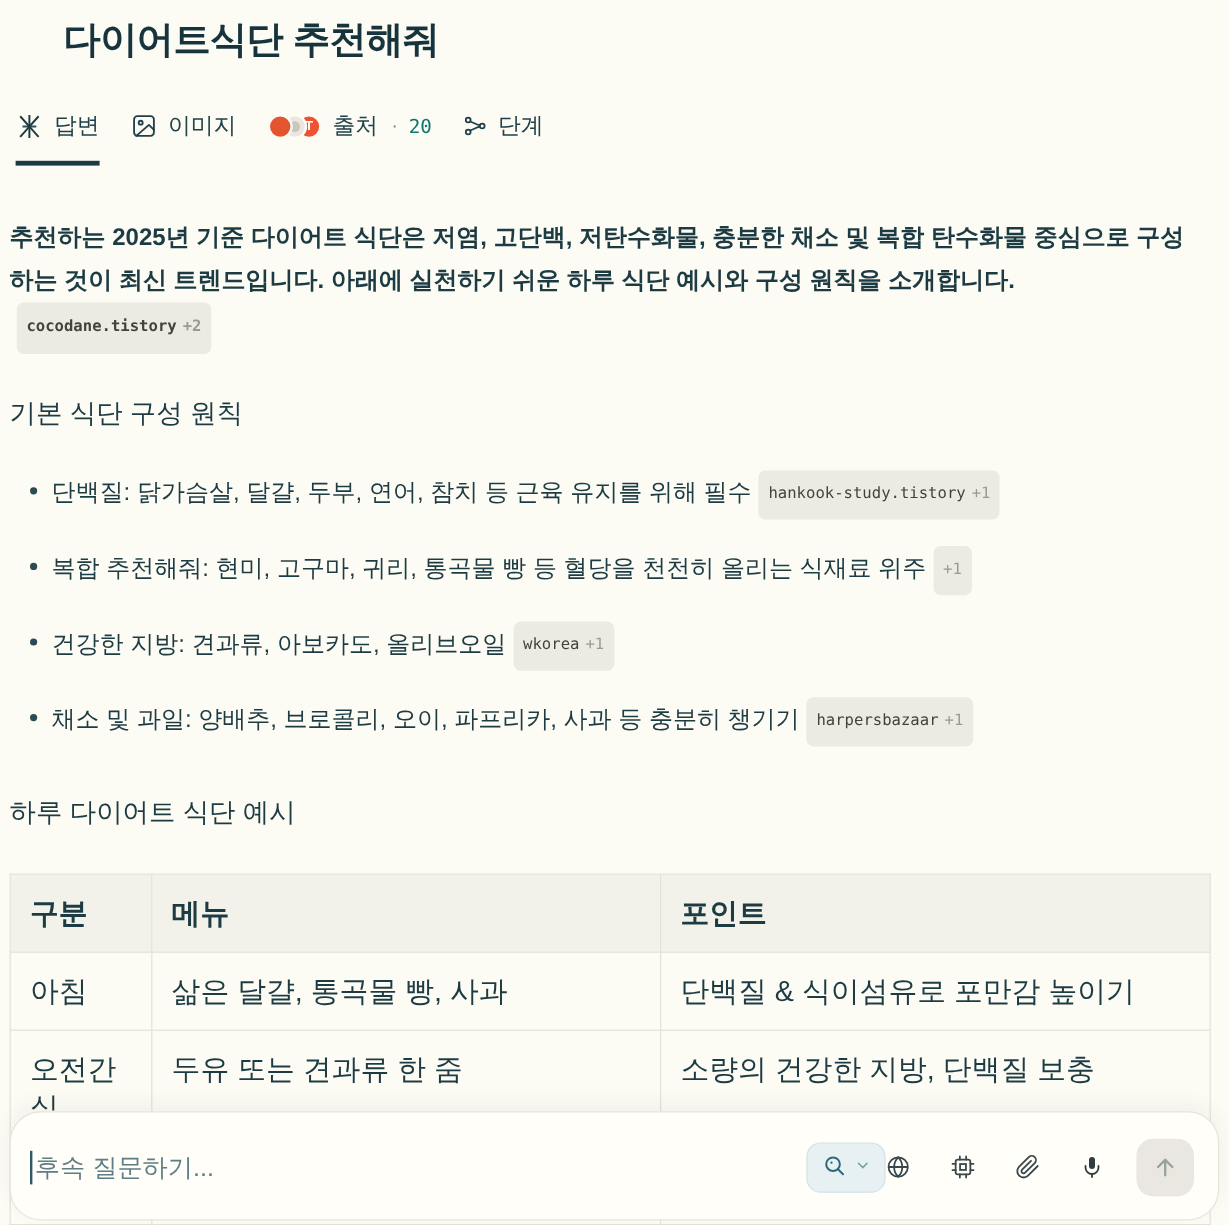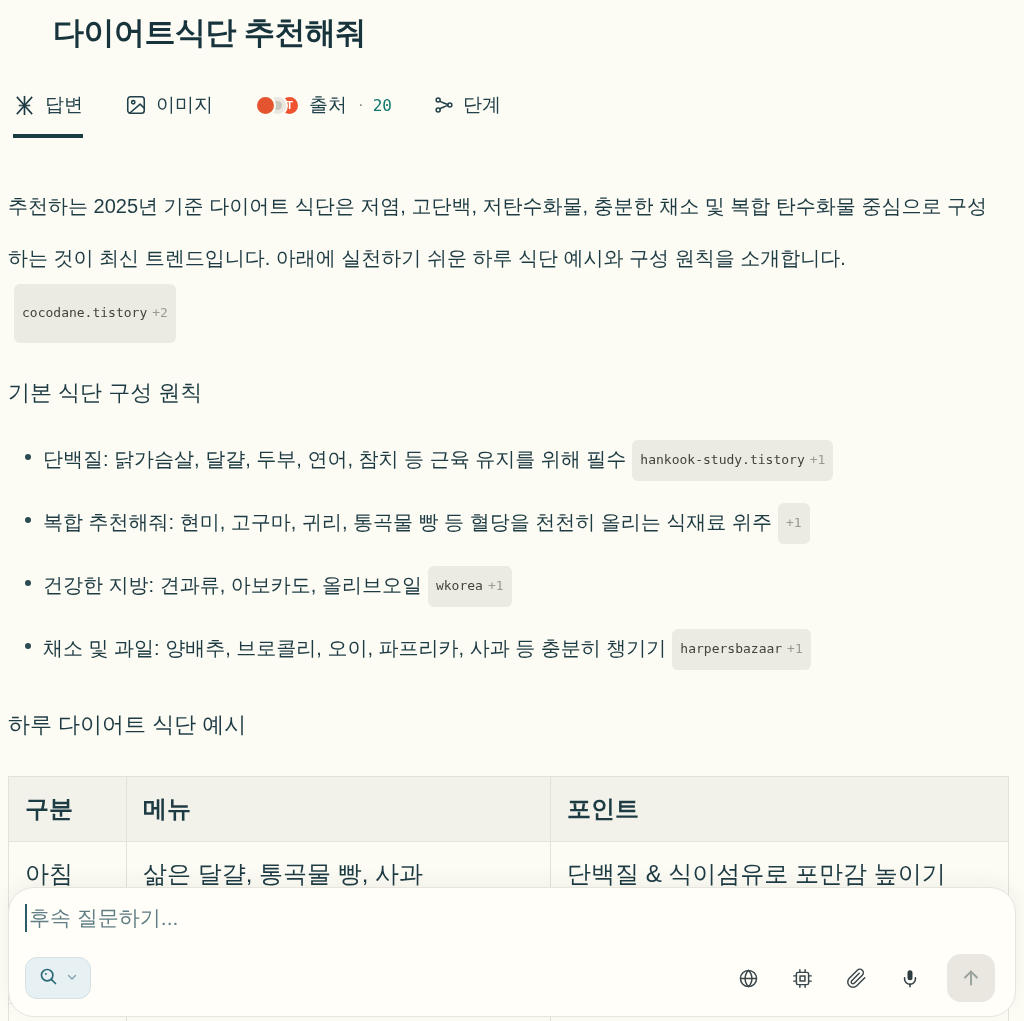--- a/index.html
+++ b/index.html
@@ -16,21 +16,21 @@
   .page-title {
     font-size: 31px;
     font-weight: 600;
     letter-spacing: -0.5px;
     color: #17343c;
     margin-bottom: 38px;
     margin-left: 48px;
   }
 
   
-  .tabbar { display: flex; align-items: flex-end; gap: 42px; margin-left: 8px; }
+  .tabbar { display: flex; align-items: flex-end; gap: 26px; margin-left: 8px; }
   .tab {
     display: flex; align-items: center; gap: 9px;
     font-size: 19px; color: #21414a;
     padding-bottom: 16px;
     border-bottom: 4px solid transparent;
     cursor: pointer;
   }
   .tab.active { border-bottom-color: #1d3b43; }
   .tab svg { display: block; }
   .tab .count-sep { color: #8d8d86; font-size: 17px; margin-left: 2px; }
@@ -40,22 +40,23 @@
   .favicon + .favicon { margin-left: -9px; }
   .fav-1 { background: #e4542e; z-index: 3; }
   .fav-2 { background: #e9e7df; z-index: 2; position: relative; }
   .fav-2::after { content:""; position:absolute; inset:4px; border-radius:50%; background:#c9c7bd; }
   .fav-3 { background: #ef5231; z-index: 1; display:flex; align-items:center; justify-content:center;
            color:#fff; font-size: 11px; font-weight:700; font-family:"Liberation Sans",sans-serif;}
 
   
   .answer { margin-top: 42px; margin-left: 3px; }
   .intro {
-    font-size: 20px; line-height: 52px; color: #1d3b43;
+    font-size: 20px; line-height: 36px; color: #1d3b43;
     max-width: 1003px;
+    font-weight: bold;
   }
   .chip {
     display: inline-flex; align-items: center; gap: 5px;
     background: #ecebe2; border-radius: 6px;
     padding: 3px 8px 4px 8px;
     font-family: "DejaVu Sans Mono", monospace;
     font-size: 13px; color: #43433e;
     white-space: nowrap;
     vertical-align: 2px;
     margin-left: 6px;
@@ -99,27 +100,27 @@
     padding: 16px 16px;
     font-weight: 400;
     vertical-align: top;
   }
   .diet-table th { font-weight: 700; background: #f3f2ea; }
 
   
   .composer {
     position: absolute;
     left: 8px; right: 8px; bottom: 4px;
-    height: 130px;
+    height: 91px;
     background: #fffef9;
     border: 1px solid #e7e5dc;
     border-radius: 26px;
     box-shadow: 0 -6px 18px rgba(40,40,30,0.05);
     padding: 16px 20px 14px 16px;
-    display: flex; flex-direction: column; justify-content: space-between;
+    display: flex; flex-direction: row; justify-content: space-between;
   }
   .composer-input { display: flex; align-items: center; cursor: text; }
   .caret { width: 2px; height: 28px; background: #2c5a66; margin-right: 2px; }
   .placeholder { font-size: 21px; color: #5f7d85; }
 
   .composer-controls { display: flex; align-items: center; justify-content: space-between; }
   .mode-button {
     display: flex; align-items: center; gap: 7px;
     width: 66px; height: 42px; justify-content: center;
     background: #e7f0f2; border: 1px solid #d2e2e7;

